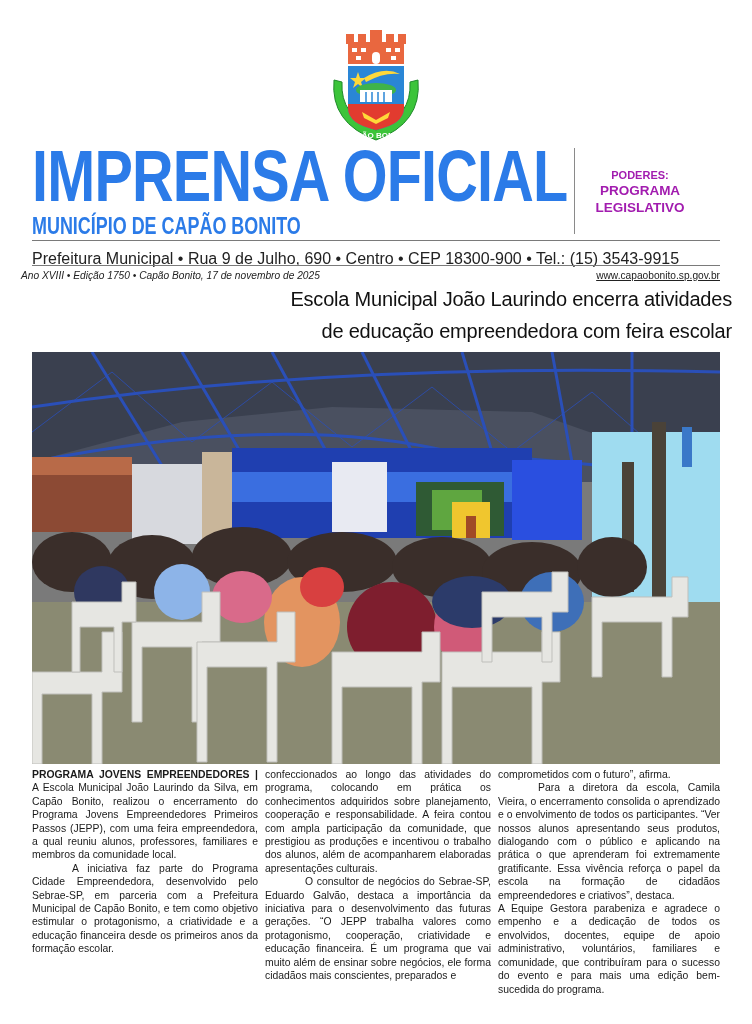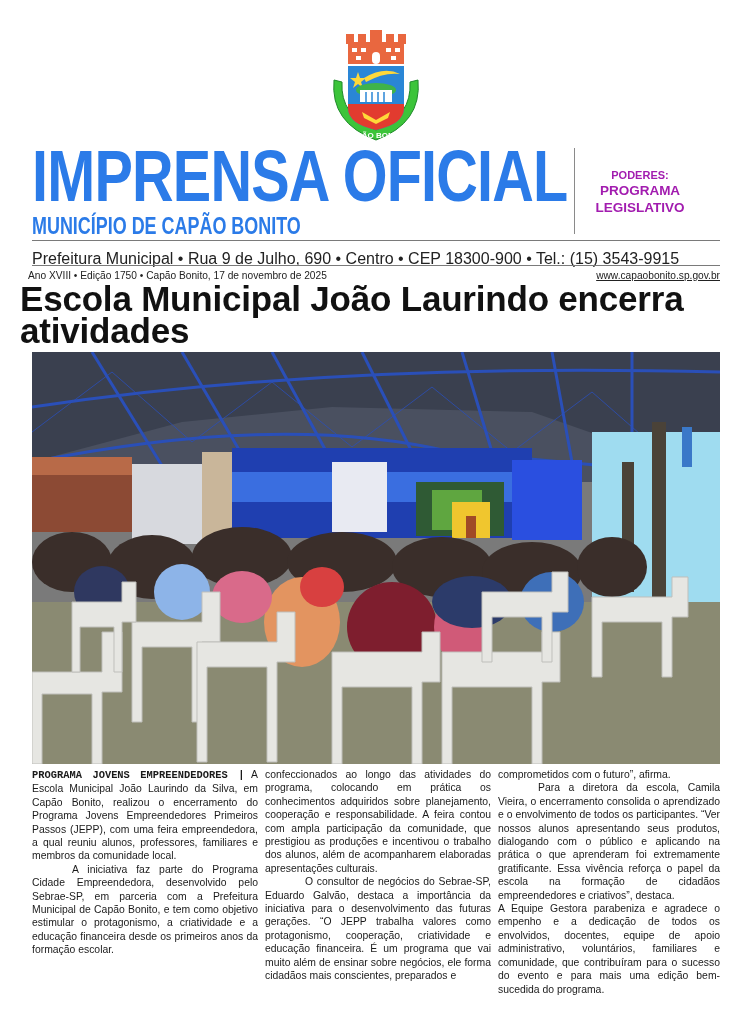--- a/index.html
+++ b/index.html
@@ -21,38 +21,38 @@
       font-weight: bold; color: #2b7be8; font-size: 23px; line-height: 24px;
       transform: scaleX(0.78); transform-origin: left top; white-space: nowrap;
     }
     .v-divider { position: absolute; left: 574px; top: 148px; width: 1px; height: 86px; background: #8a8a8a; }
     .poderes { position: absolute; left: 578px; top: 168px; width: 124px; text-align: center; color: #a21caf; font-weight: bold; }
     .poderes .lbl { font-size: 11px; line-height: 14px; }
     .poderes .item { font-size: 13.5px; line-height: 17px; }
 
     .rule { position: absolute; left: 32px; width: 688px; height: 1px; background: #7a7a7a; }
     .addr { position: absolute; left: 32px; top: 250px; font-size: 16px; color: #222; white-space: nowrap; }
-    .edition { position: absolute; left: 28px; top: 270px; font-size: 10.2px; color: #222; white-space: nowrap; }
+    .edition { position: absolute; left: 21px; top: 270px; font-size: 10.2px; color: #222; white-space: nowrap; font-style: italic; }
     .site { position: absolute; right: 32px; top: 270px; font-size: 10.2px; color: #222; white-space: nowrap; text-decoration: underline; }
 
     .headline {
-      position: absolute; left: 20px; top: 283px; width: 712px; text-align: left;
-      font-weight: bold; font-size: 35px; line-height: 32px; color: #111; letter-spacing: -0.2px;
+      position: absolute; left: 20px; top: 283px; width: 712px; text-align: right;
+      font-weight: normal; font-size: 20px; line-height: 32px; color: #111; letter-spacing: -0.2px;
     }
 
     .photo { position: absolute; left: 32px; top: 352px; width: 688px; height: 412px; overflow: hidden; background: #7a7a7a; }
 
     .columns { position: absolute; left: 32px; top: 768px; width: 688px; height: 230px; }
     .col {
       position: absolute; top: 0; width: 226px;
       font-size: 10.4px; line-height: 13.4px; color: #1a1a1a; text-align: justify;
     }
     .col p { margin: 0; }
     .col p.indent { text-indent: 40px; }
-    .col .kicker { font-weight: bold; font-family: Liberation Mono, monospace; }
+    .col .kicker { font-weight: bold; }
     .c1 { left: 0; } .c2 { left: 233px; } .c3 { left: 466px; width: 222px; }
   </style>
 </head>
 <body>
 
 <svg class="logo" viewBox="0 0 100 118">
 
   <g fill="#e9673f">
     <rect x="22" y="14" width="56" height="22"></rect>
     <rect x="20" y="6" width="8" height="10"></rect>
@@ -99,20 +99,21 @@
 </div>
 
 <div class="rule" style="top:240px;"></div>
 <div class="addr">Prefeitura Municipal • Rua 9 de Julho, 690 • Centro • CEP 18300-900 • Tel.: (15) 3543-9915</div>
 <div class="rule" style="top:265px;"></div>
 <div class="edition">Ano XVIII • Edição 1750 • Capão Bonito, 17 de novembro de 2025</div>
 <div class="site">www.capaobonito.sp.gov.br</div>
 
 <div class="headline">
   <div>Escola Municipal João Laurindo encerra atividades</div>
+  <div>de educação empreendedora com feira escolar</div>
 </div>
 
 <div class="photo">
   <svg width="688" height="412" viewBox="0 0 688 412" preserveAspectRatio="none">
 
     <rect x="0" y="0" width="688" height="130" fill="#4a5060"></rect>
     <polygon points="0,0 688,0 688,90 600,95 500,60 300,55 150,70 0,110" fill="#3a404f"></polygon>
     <g stroke="#2a4fb8" stroke-width="3" fill="none">
       <path d="M0 55 Q300 10 688 20"></path>
       <path d="M0 110 Q250 60 420 100 L640 120"></path>

